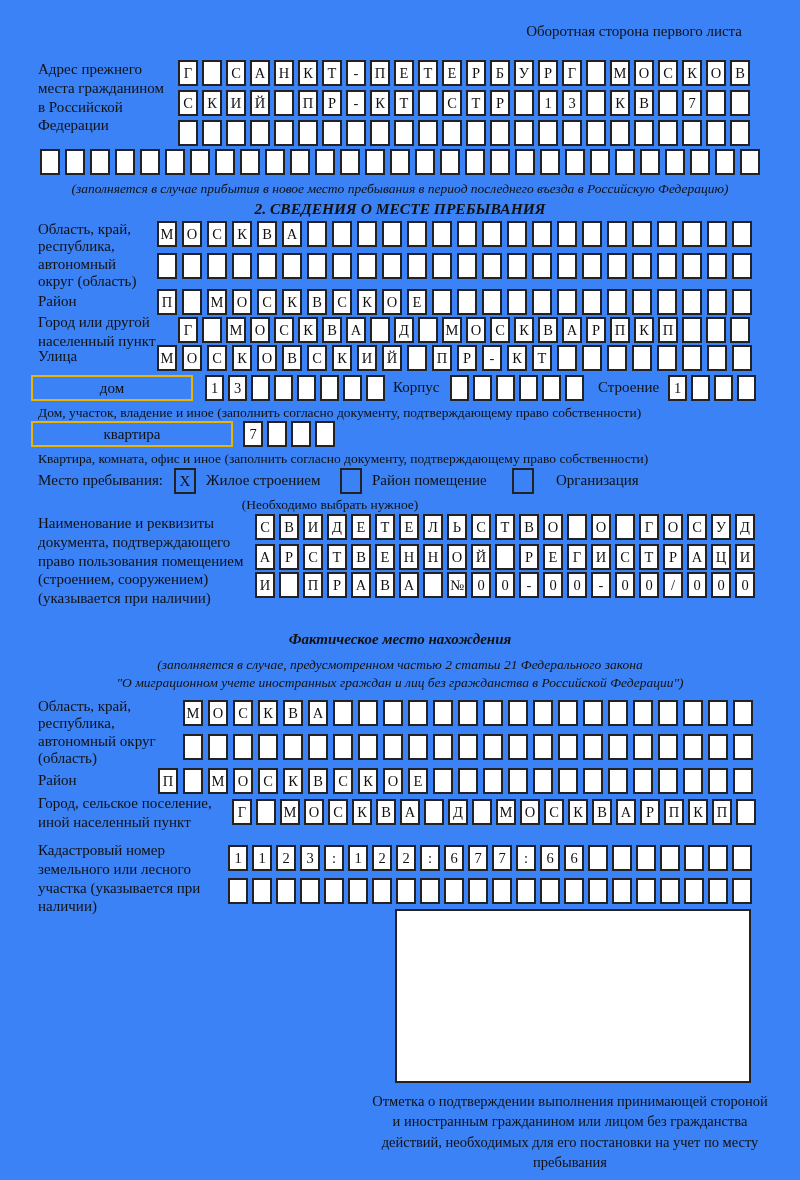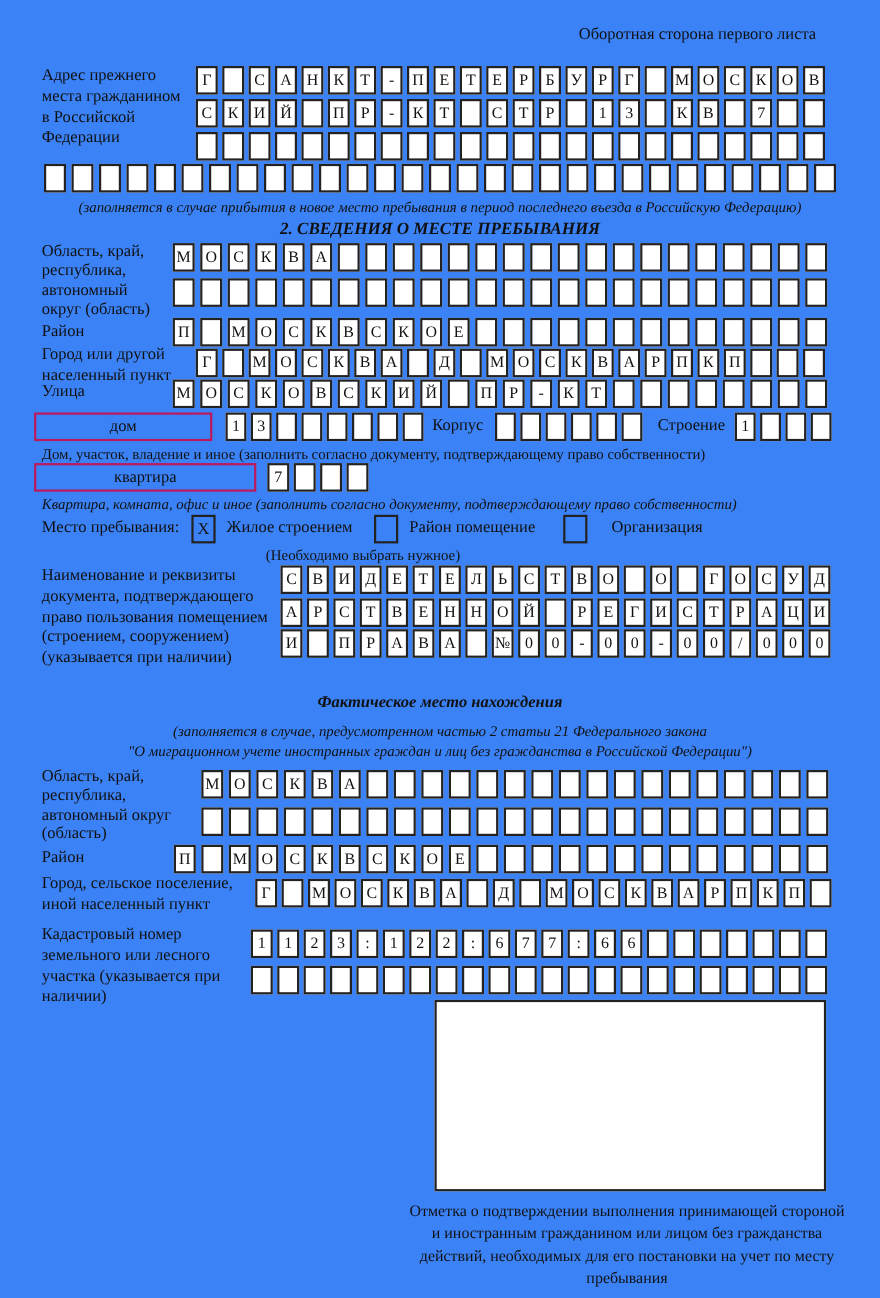--- a/index.html
+++ b/index.html
@@ -10,21 +10,21 @@
   .tight{line-height:1.15;}
   .caption{font-size:13.5px;line-height:1.2;}
   .center{left:0;width:800px;text-align:center;font-style:italic;}
   .bold{font-weight:bold;}
   .cellrow{display:flex;gap:4px;}
   .cellrow.wide{gap:5px;}
   .cell{width:20px;height:26px;border:2px solid #222;box-sizing:border-box;
         display:flex;align-items:center;justify-content:center;
         font-size:14.5px;flex:0 0 auto;background:#fff;}
   .cellrow.narrow .cell{width:19px;}
-  .fieldbox{border:2px solid #be185d;height:26px;box-sizing:border-box;
+  .fieldbox{border:2px solid #eab308;height:26px;box-sizing:border-box;
         display:flex;align-items:center;justify-content:center;font-size:15px;}
   .checkbox{width:22px;height:26px;border:2px solid #222;box-sizing:border-box;
         display:flex;align-items:center;justify-content:center;font-size:15px;}
   .stampbox{border:2px solid #222;box-sizing:border-box;background:#fff;}
 </style>
 </head>
 <body>
 
 <div class="page">
 
@@ -315,21 +315,21 @@
 
   <div class="abs fieldbox" style="left:31px;top:421px;width:202px;">
       <span>квартира</span>
     </div>
   <div class="abs cellrow" style="left:243px;top:421px;">
       <div class="cell">7</div>
       <div class="cell"></div>
       <div class="cell"></div>
       <div class="cell"></div>
     </div>
-  <div class="abs caption" style="left:38px;top:451px;width:720px;font-style:italic;">Квартира, комната, офис и иное (заполнить согласно документу, подтверждающему право собственности)</div>
+  <div class="abs caption" style="left:38px;top:451px;width:720px;">Квартира, комната, офис и иное (заполнить согласно документу, подтверждающему право собственности)</div>
 
   <div class="abs label" style="left:38px;top:471px;">Место пребывания:</div>
   <div class="abs checkbox" style="left:174px;top:468px;">X</div>
   <div class="abs label" style="left:206px;top:471px;">Жилое строением</div>
   <div class="abs checkbox" style="left:340px;top:468px;"></div>
   <div class="abs label" style="left:372px;top:471px;">Район помещение</div>
   <div class="abs checkbox" style="left:512px;top:468px;"></div>
   <div class="abs label" style="left:556px;top:471px;">Организация</div>
   <div class="abs caption" style="left:170px;top:497px;width:320px;text-align:center;">(Необходимо выбрать нужное)</div>
 

